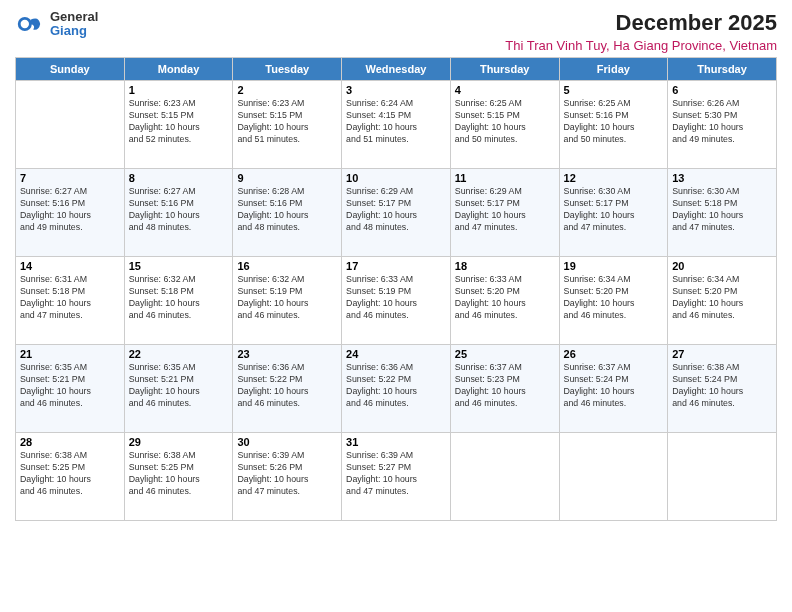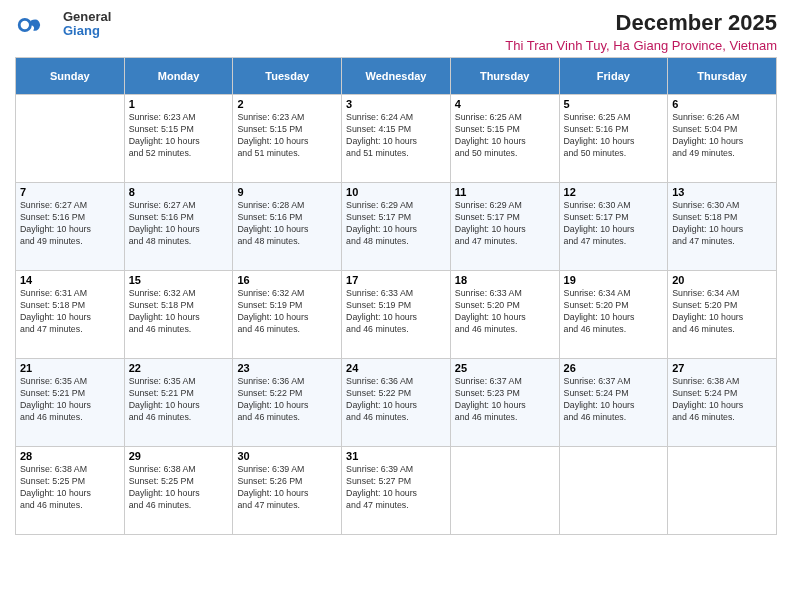--- a/index.html
+++ b/index.html
@@ -16,22 +16,22 @@
       padding: 10px 15px;
     }
     .header {
       display: flex;
       align-items: flex-start;
       justify-content: space-between;
       margin-bottom: 4px;
     }
     .logo {
       display: flex;
-      align-items: flex-end;
-      gap: 20px;
+      align-items: flex-start;
+      gap: 7px;
     }
     .logo-text {
       display: flex;
       flex-direction: column;
       font-size: 13px;
       font-weight: bold;
       line-height: 1.1;
     }
     .logo-general { color: #333; }
     .logo-blue { color: #2a72c3; }
@@ -54,21 +54,21 @@
     }
     .calendar-table {
       width: 100%;
       border-collapse: collapse;
       font-size: 9.5px;
     }
     .calendar-table th {
       background-color: #3a7fc1;
       color: #fff;
       text-align: center;
-      padding: 12px 3px;
+      padding: 5px 3px;
       font-size: 11px;
       border: 1px solid #ccc;
     }
     .calendar-table td {
       border: 1px solid #ccc;
       vertical-align: top;
       padding: 3px 4px;
       width: 14.28%;
       min-height: 70px;
       height: 88px;
@@ -160,21 +160,21 @@
           <td>
             <span class="day-num">5</span>
             <div class="day-info" style="white-space: pre-line;">Sunrise: 6:25 AM
 Sunset: 5:16 PM
 Daylight: 10 hours
 and 50 minutes.</div>
           </td>
           <td>
             <span class="day-num">6</span>
             <div class="day-info" style="white-space: pre-line;">Sunrise: 6:26 AM
-Sunset: 5:04 PM
+Sunset: 5:30 PM
 Daylight: 10 hours
 and 49 minutes.</div>
           </td>
         </tr>
         <tr>
           <td>
             <span class="day-num">7</span>
             <div class="day-info" style="white-space: pre-line;">Sunrise: 6:27 AM
 Sunset: 5:16 PM
 Daylight: 10 hours

